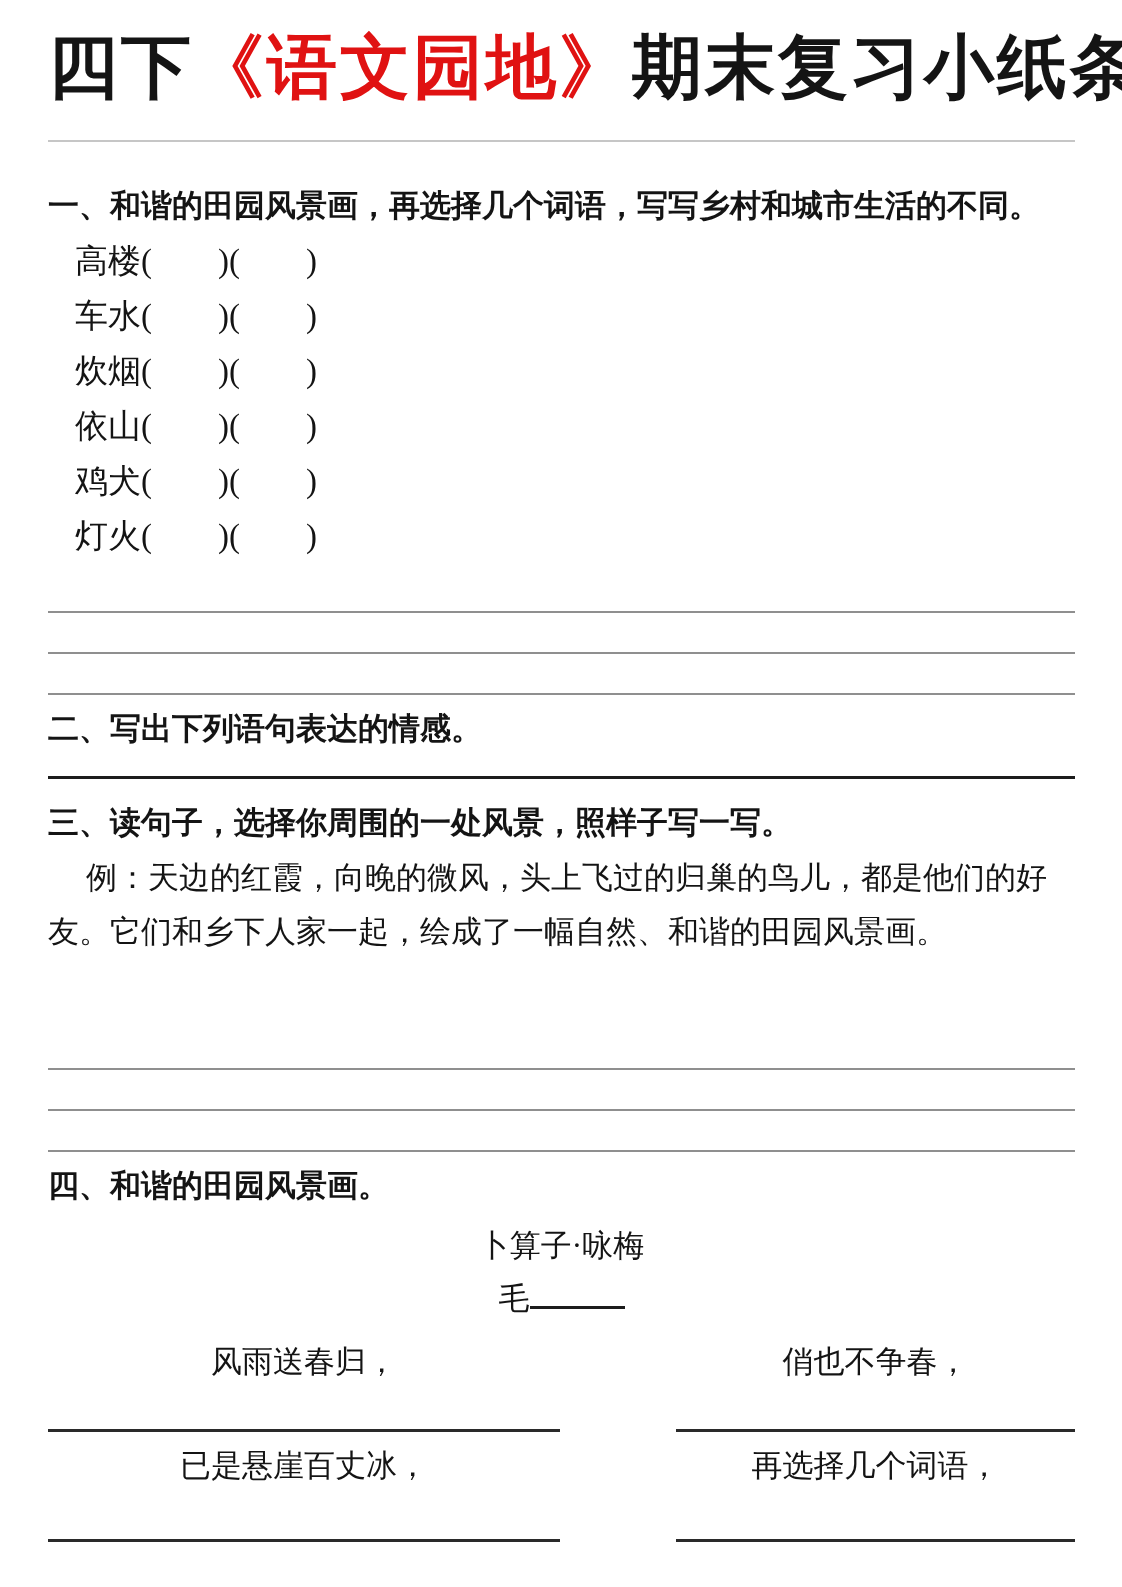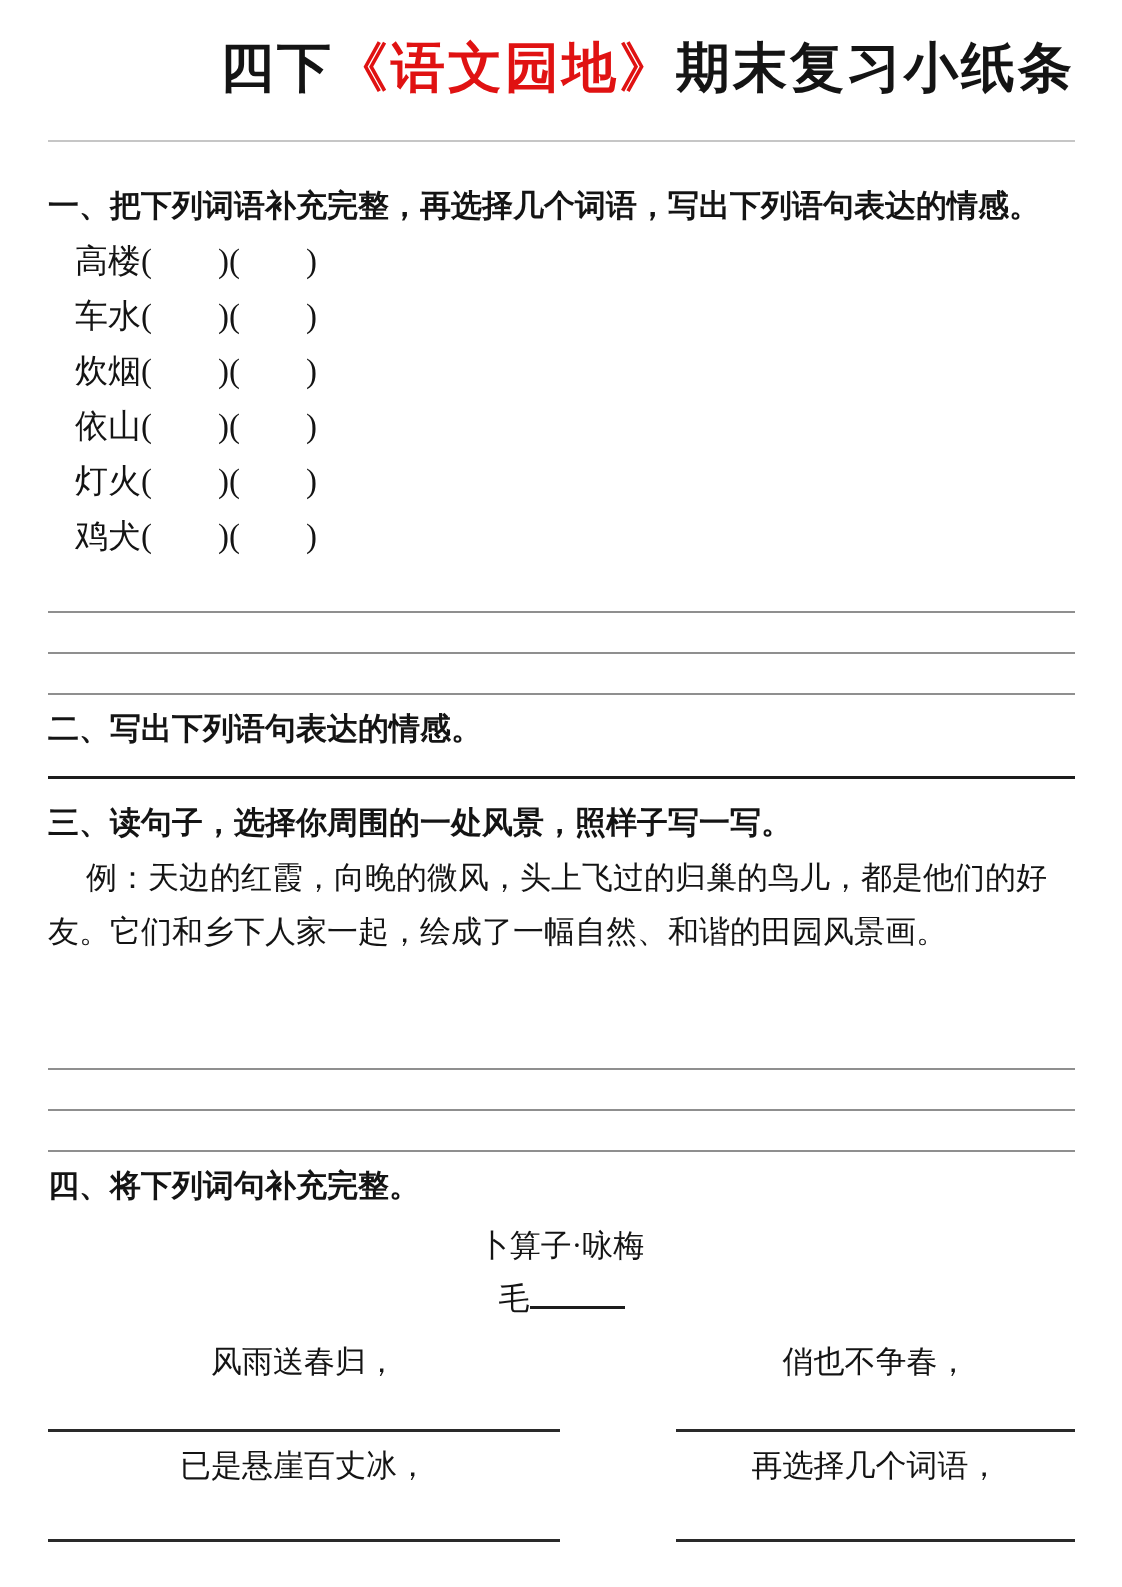--- a/index.html
+++ b/index.html
@@ -9,22 +9,22 @@
     width: 1122px;
     height: 1587px;
     margin: 0 auto;
     background: #ffffff;
     padding: 26px 47px 0 48px;
     font-family: "Liberation Serif", "DejaVu Serif", serif;
     color: #141414;
   }
   
   .title {
-    text-align: right;
-    font-size: 54px;
+    text-align: left;
+    font-size: 70px;
     font-weight: bold;
     letter-spacing: 3px;
     line-height: 64px;
     margin: 10px 0 0 0;
     white-space: nowrap;
   }
   .title .red { color: #e01212; }
   .subtitle {
     text-align: center;
     font-size: 43px;
@@ -123,30 +123,30 @@
 <body>
 
 <div class="page">
 
   <h1 class="title"><span>四下</span><span class="red">《语文园地》</span><span>期末复习小纸条</span></h1>
 
 
   <hr class="top-divider">
 
   <div>
-    <p class="sec-heading" id="sec1-heading">一、把下列词语补充完整，再选择几个词语，写出下列语句表达的情感。</p>
+    <p class="sec-heading" id="sec1-heading">一、和谐的田园风景画，再选择几个词语，写写乡村和城市生活的不同。</p>
     <div class="word-row">
       <span class="word-cell">高楼(　　)(　　)</span>
       <span class="word-cell">车水(　　)(　　)</span>
       <span class="word-cell">炊烟(　　)(　　)</span>
     </div>
     <div class="word-row">
       <span class="word-cell">依山(　　)(　　)</span>
+      <span class="word-cell">鸡犬(　　)(　　)</span>
       <span class="word-cell">灯火(　　)(　　)</span>
-      <span class="word-cell">鸡犬(　　)(　　)</span>
     </div>
     <div class="write-area">
       <div class="write-line"></div>
       <div class="write-line"></div>
       <div class="write-line"></div>
     </div>
   </div>
 
   <div>
     <p class="sec-heading" id="sec2-heading">二、写出下列语句表达的情感。</p>
@@ -158,21 +158,21 @@
     <p class="body-p">例：天边的红霞，向晚的微风，头上飞过的归巢的鸟儿，都是他们的好友。它们和乡下人家一起，绘成了一幅自然、和谐的田园风景画。</p>
     <div class="gap-md"></div>
     <div class="write-area">
       <div class="write-line"></div>
       <div class="write-line"></div>
       <div class="write-line"></div>
     </div>
   </div>
 
   <div>
-    <p class="sec-heading" id="sec4-heading">四、将下列词句补充完整。</p>
+    <p class="sec-heading" id="sec4-heading">四、和谐的田园风景画。</p>
     <p class="poem-title">卜算子·咏梅</p>
     <p class="poem-author"><span>毛</span><span class="u-fill u-author"></span></p>
 
     <div class="poem-grid">
       <div>
         <p class="poem-line">风雨送春归，</p>
         <div class="poem-write"></div>
         <p class="poem-line">已是悬崖百丈冰，</p>
         <div class="poem-write second"></div>
       </div>

